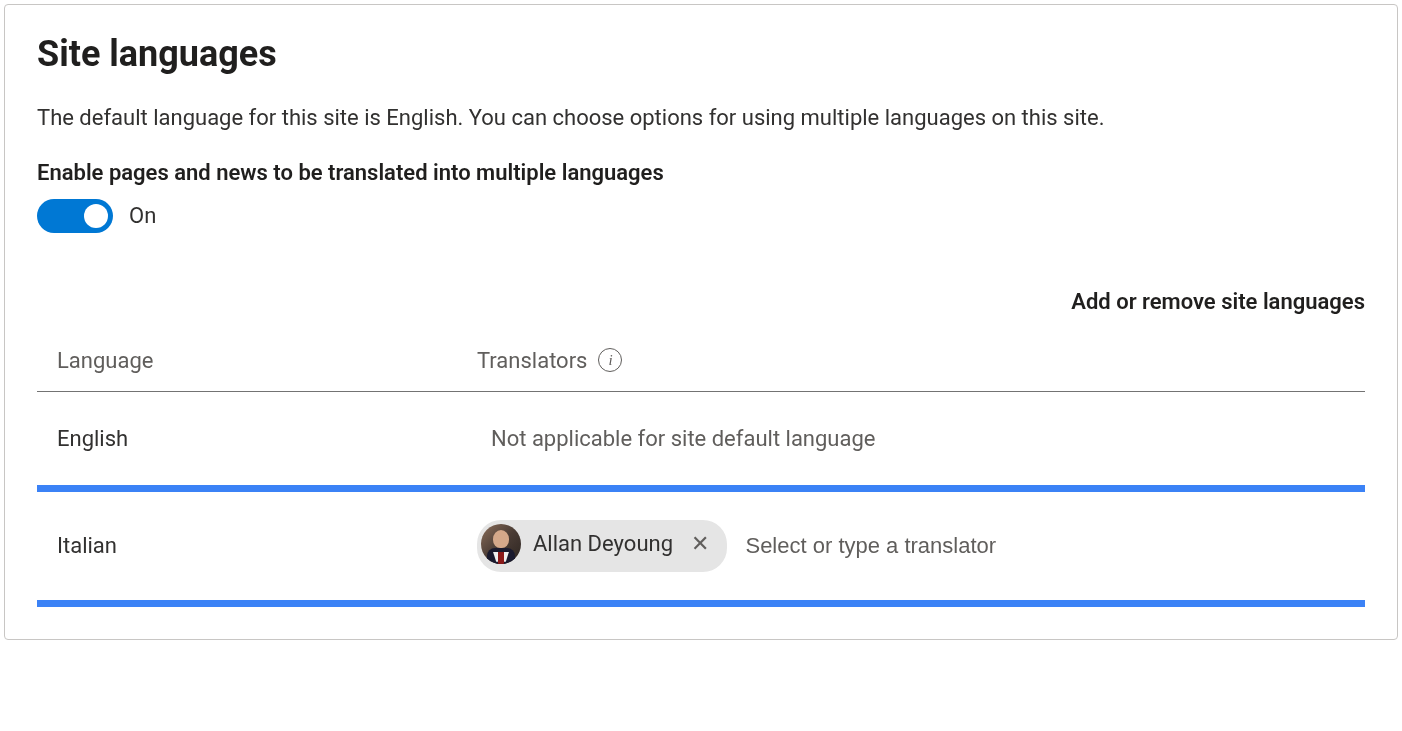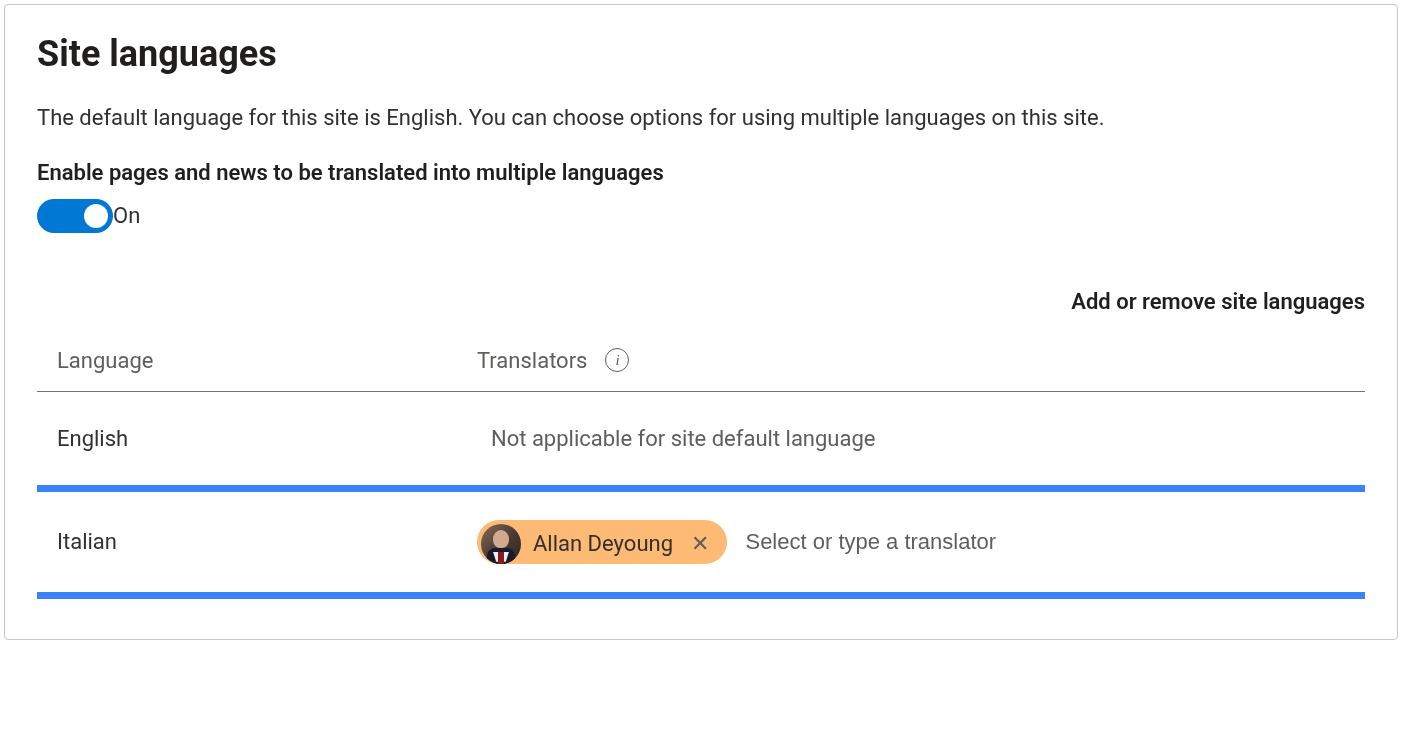--- a/index.html
+++ b/index.html
@@ -35,20 +35,21 @@
     }
     .section-label {
       font-size: 22px;
       font-weight: 600;
       color: #201f1e;
       margin-bottom: 14px;
     }
     .toggle-row {
       display: flex;
       align-items: center;
+      gap: 16px;
       margin-bottom: 56px;
     }
     .toggle {
       width: 76px;
       height: 34px;
       background: #0078d4;
       border-radius: 17px;
       position: relative;
       cursor: pointer;
     }
@@ -81,21 +82,21 @@
       border-bottom: 1px solid #737373;
     }
     .col-language {
       width: 420px;
       flex-shrink: 0;
     }
     .col-translators {
       flex: 1;
       display: flex;
       align-items: center;
-      gap: 18px;
+      gap: 11px;
     }
     .th {
       font-size: 22px;
       font-weight: 400;
       color: #605e5c;
     }
     .info-icon {
       width: 24px;
       height: 24px;
       border: 1.5px solid #605e5c;
@@ -129,23 +130,23 @@
       gap: 14px;
     }
     .not-applicable {
       font-size: 22px;
       color: #605e5c;
       padding-left: 14px;
     }
     .person-chip {
       display: inline-flex;
       align-items: center;
-      background: #fdba74;
+      background: #e5e5e5;
       border-radius: 24px;
-      padding: 4px 12px 0 4px;
+      padding: 4px 12px 8px 4px;
       gap: 12px;
       text-align: center;
     }
     .avatar {
       width: 40px;
       height: 40px;
       border-radius: 50%;
       background: linear-gradient(135deg, #8a6d5a 0%, #4a3c35 50%, #2b2420 100%);
       position: relative;
       overflow: hidden;

